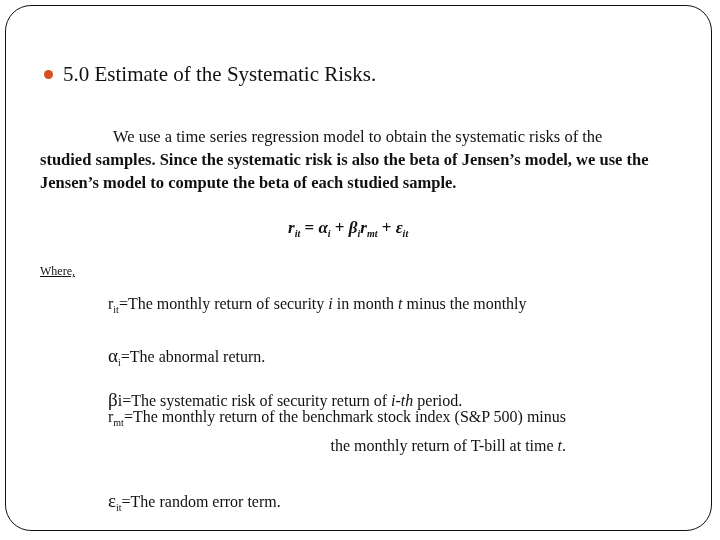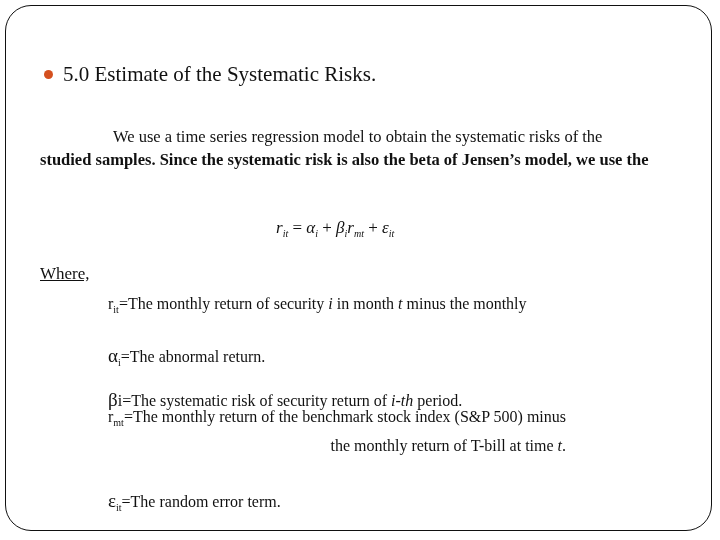--- a/index.html
+++ b/index.html
@@ -3,41 +3,42 @@
 <meta charset="utf-8">
 <style>
   html, body { margin:0; padding:0; background:#ffffff; }
   body { width:720px; height:540px; position:relative; overflow:hidden; font-family:"Liberation Serif", "DejaVu Serif", serif; color:#111; }
   .frame { position:absolute; left:5px; top:5px; width:707px; height:526px; border:1.5px solid #111; border-radius:26px; box-sizing:border-box; }
   .title { position:absolute; left:44px; top:62px; font-size:21px; display:flex; align-items:center; white-space:nowrap; }
   .bullet { width:9px; height:9px; border-radius:50%; margin-right:10px; display:inline-block; }
   .para { position:absolute; left:40px; top:125px; width:650px; font-size:16.5px; line-height:23px; }
   .para .l1 { padding-left:73px; display:block; white-space:nowrap; }
   .para .l { display:block; white-space:nowrap;font-weight:bold; }
-  .eq { position:absolute; left:276px; top:218px; font-size:17px; font-style:italic; font-family:"Liberation Serif", serif; white-space:nowrap; }
+  .eq { position:absolute; left:288px; top:218px; font-size:17px; font-style:italic; font-family:"Liberation Serif", serif; white-space:nowrap;font-weight:bold; }
   .eq sub { font-size:10px; }
-  .where { position:absolute; left:40px; top:264px; font-size:17px;text-decoration:underline; }
+  .where { position:absolute; left:40px; top:264px; font-size:12px;text-decoration:underline; }
   .def { position:absolute; left:108px; font-size:16px; white-space:nowrap; line-height:23px; }
   .def sub { font-size:10px; }
   .sym { font-size:19px; }
   .i { font-style:italic; }
 </style>
 </head>
 <body>
 
 <div class="frame"></div>
 
 <div class="title">
   <span class="bullet" id="bullet" style="background: rgb(212, 80, 31);"></span>
   <span>5.0 Estimate of the Systematic Risks.</span>
 </div>
 
 <div class="para">
   <span class="l1">We use a time series regression model to obtain the systematic risks of the</span>
   <span class="l">studied samples. Since the systematic risk is also the beta of Jensen’s model, we  use the</span>
+  <span class="l">Jensen’s model to compute the beta of each studied sample.</span>
 </div>
 
 <div class="eq">
   <span>r</span><sub>it</sub><span style="font-style:normal"> = </span><span>α</span><sub>i</sub><span style="font-style:normal"> + </span><span>β</span><sub>i</sub><span>r</span><sub>mt</sub><span style="font-style:normal"> + </span><span>ε</span><sub>it</sub>
 </div>
 
 <div class="where">Where,</div>
 
 <div class="def" style="top:292px;text-align:right;">
   <span>r</span><sub>it</sub><span>=The monthly return of security </span><span class="i">i</span><span> in month </span><span class="i">t</span><span> minus the monthly</span><br>

